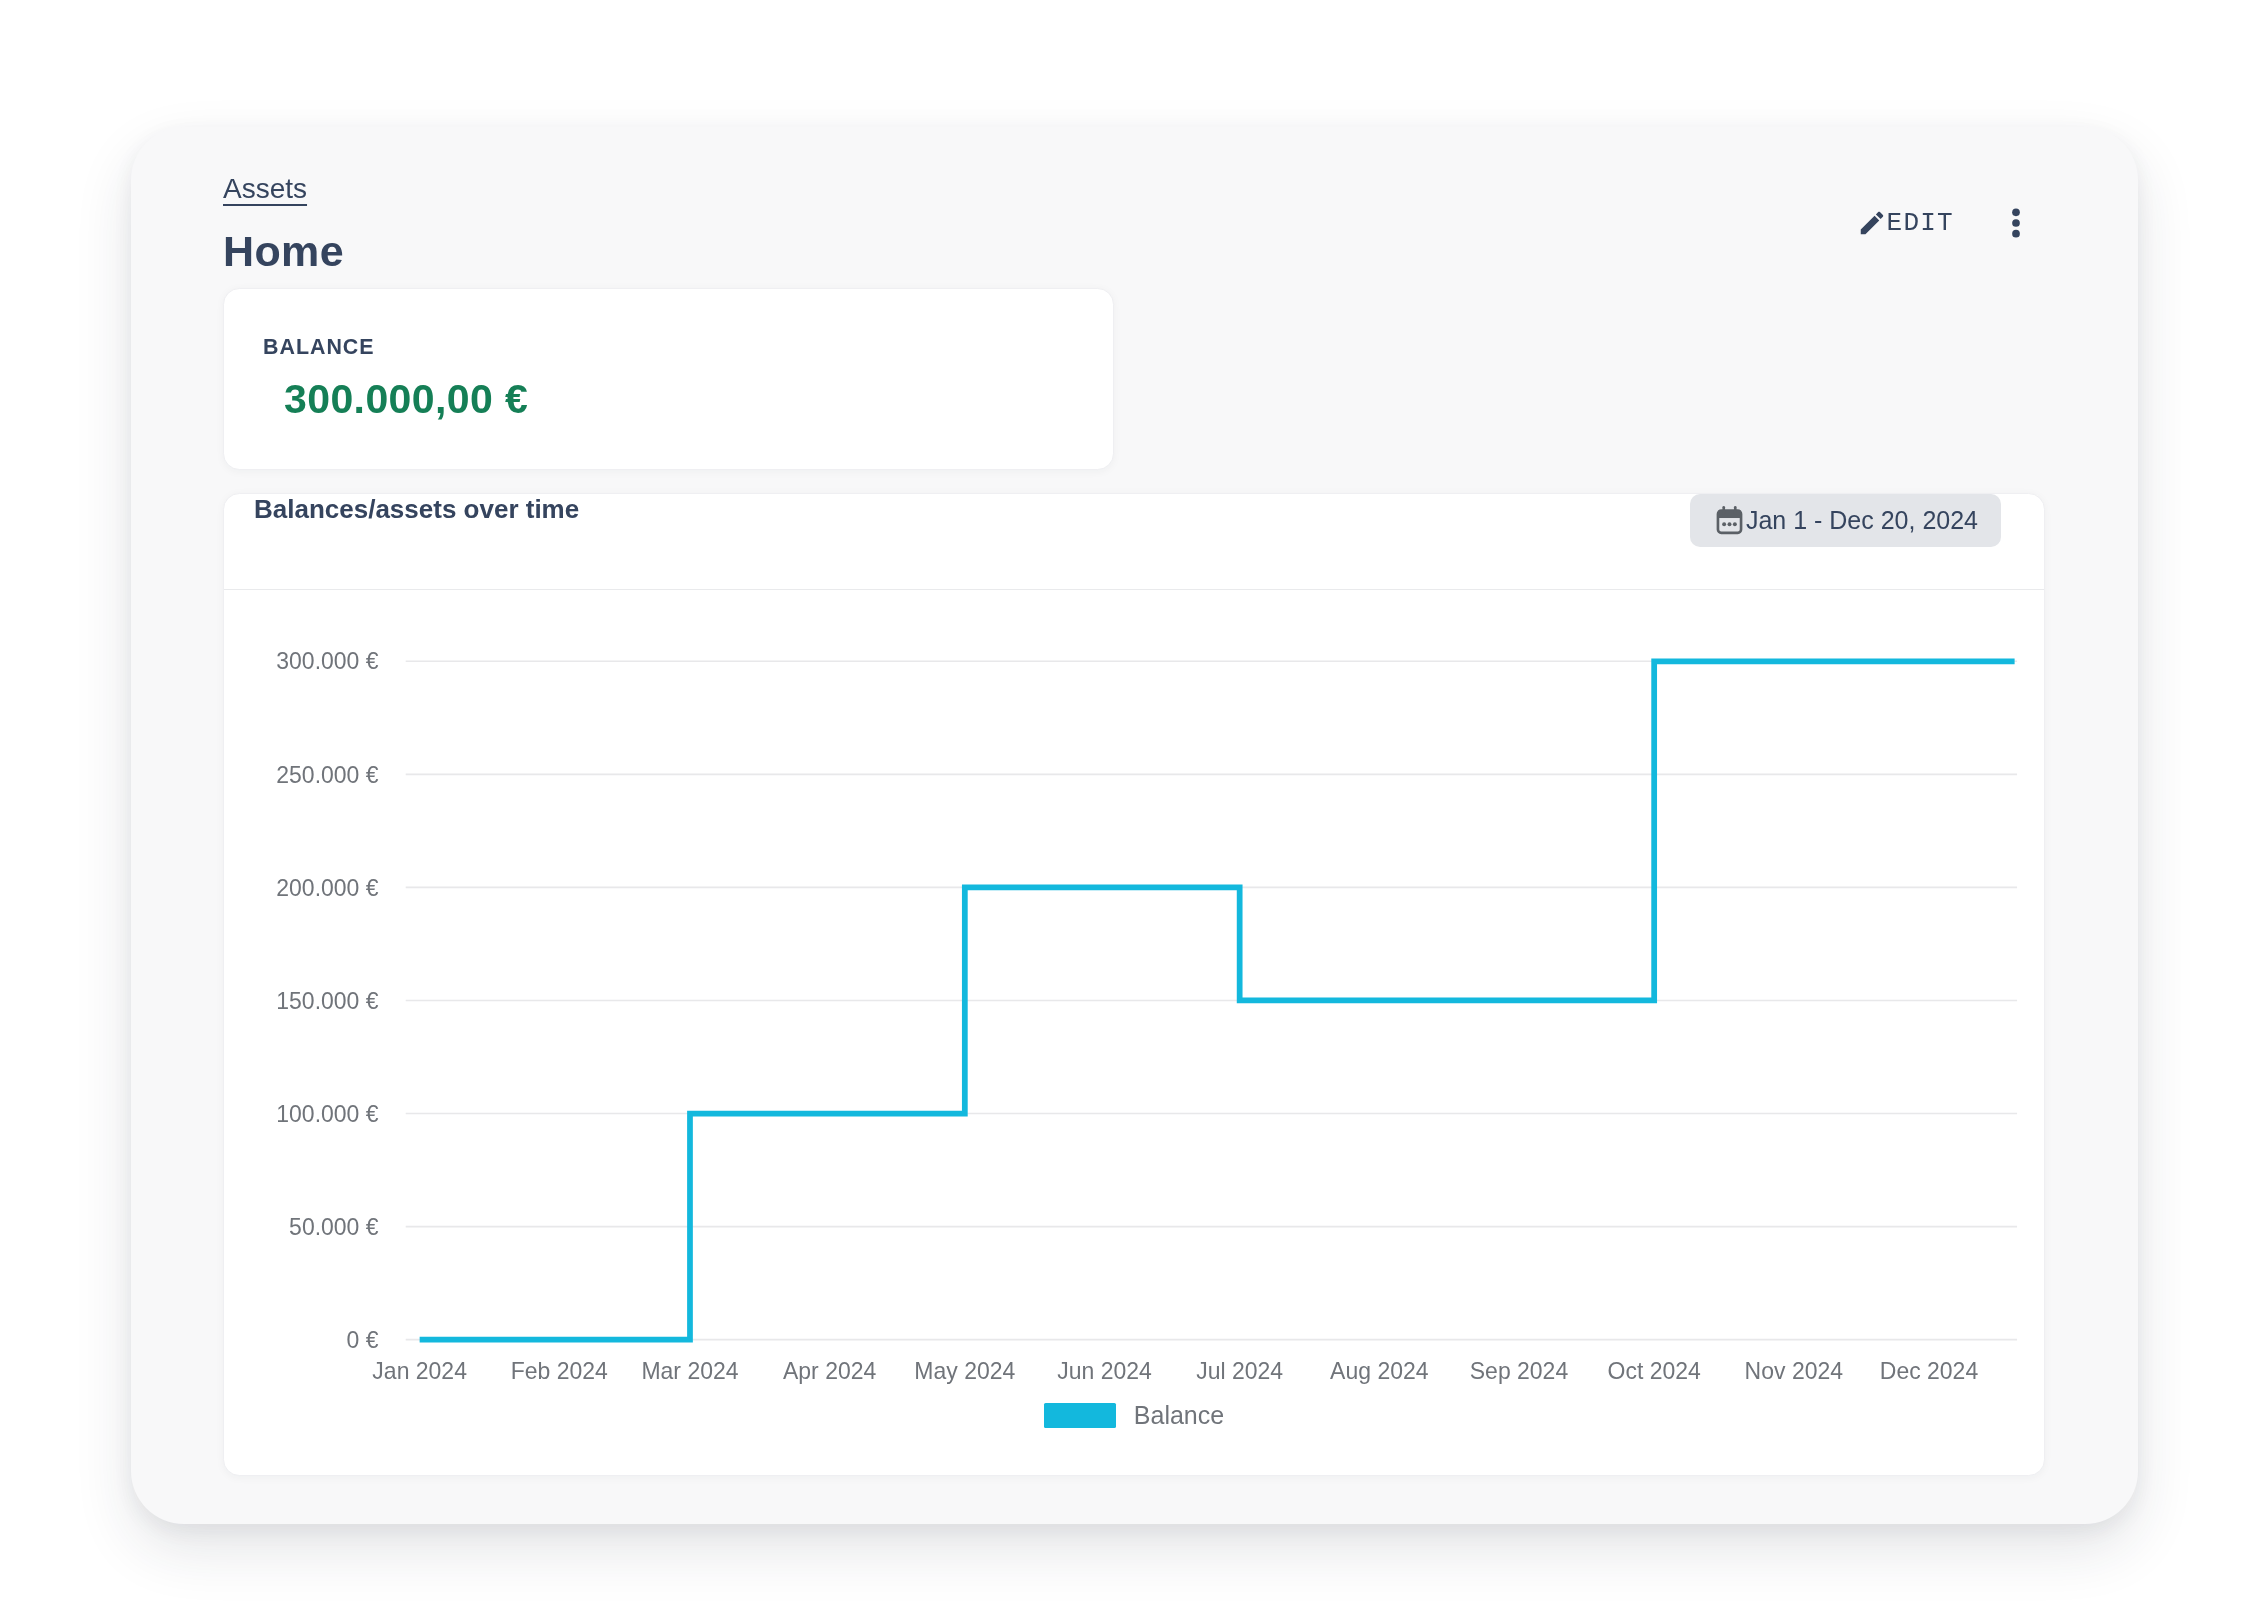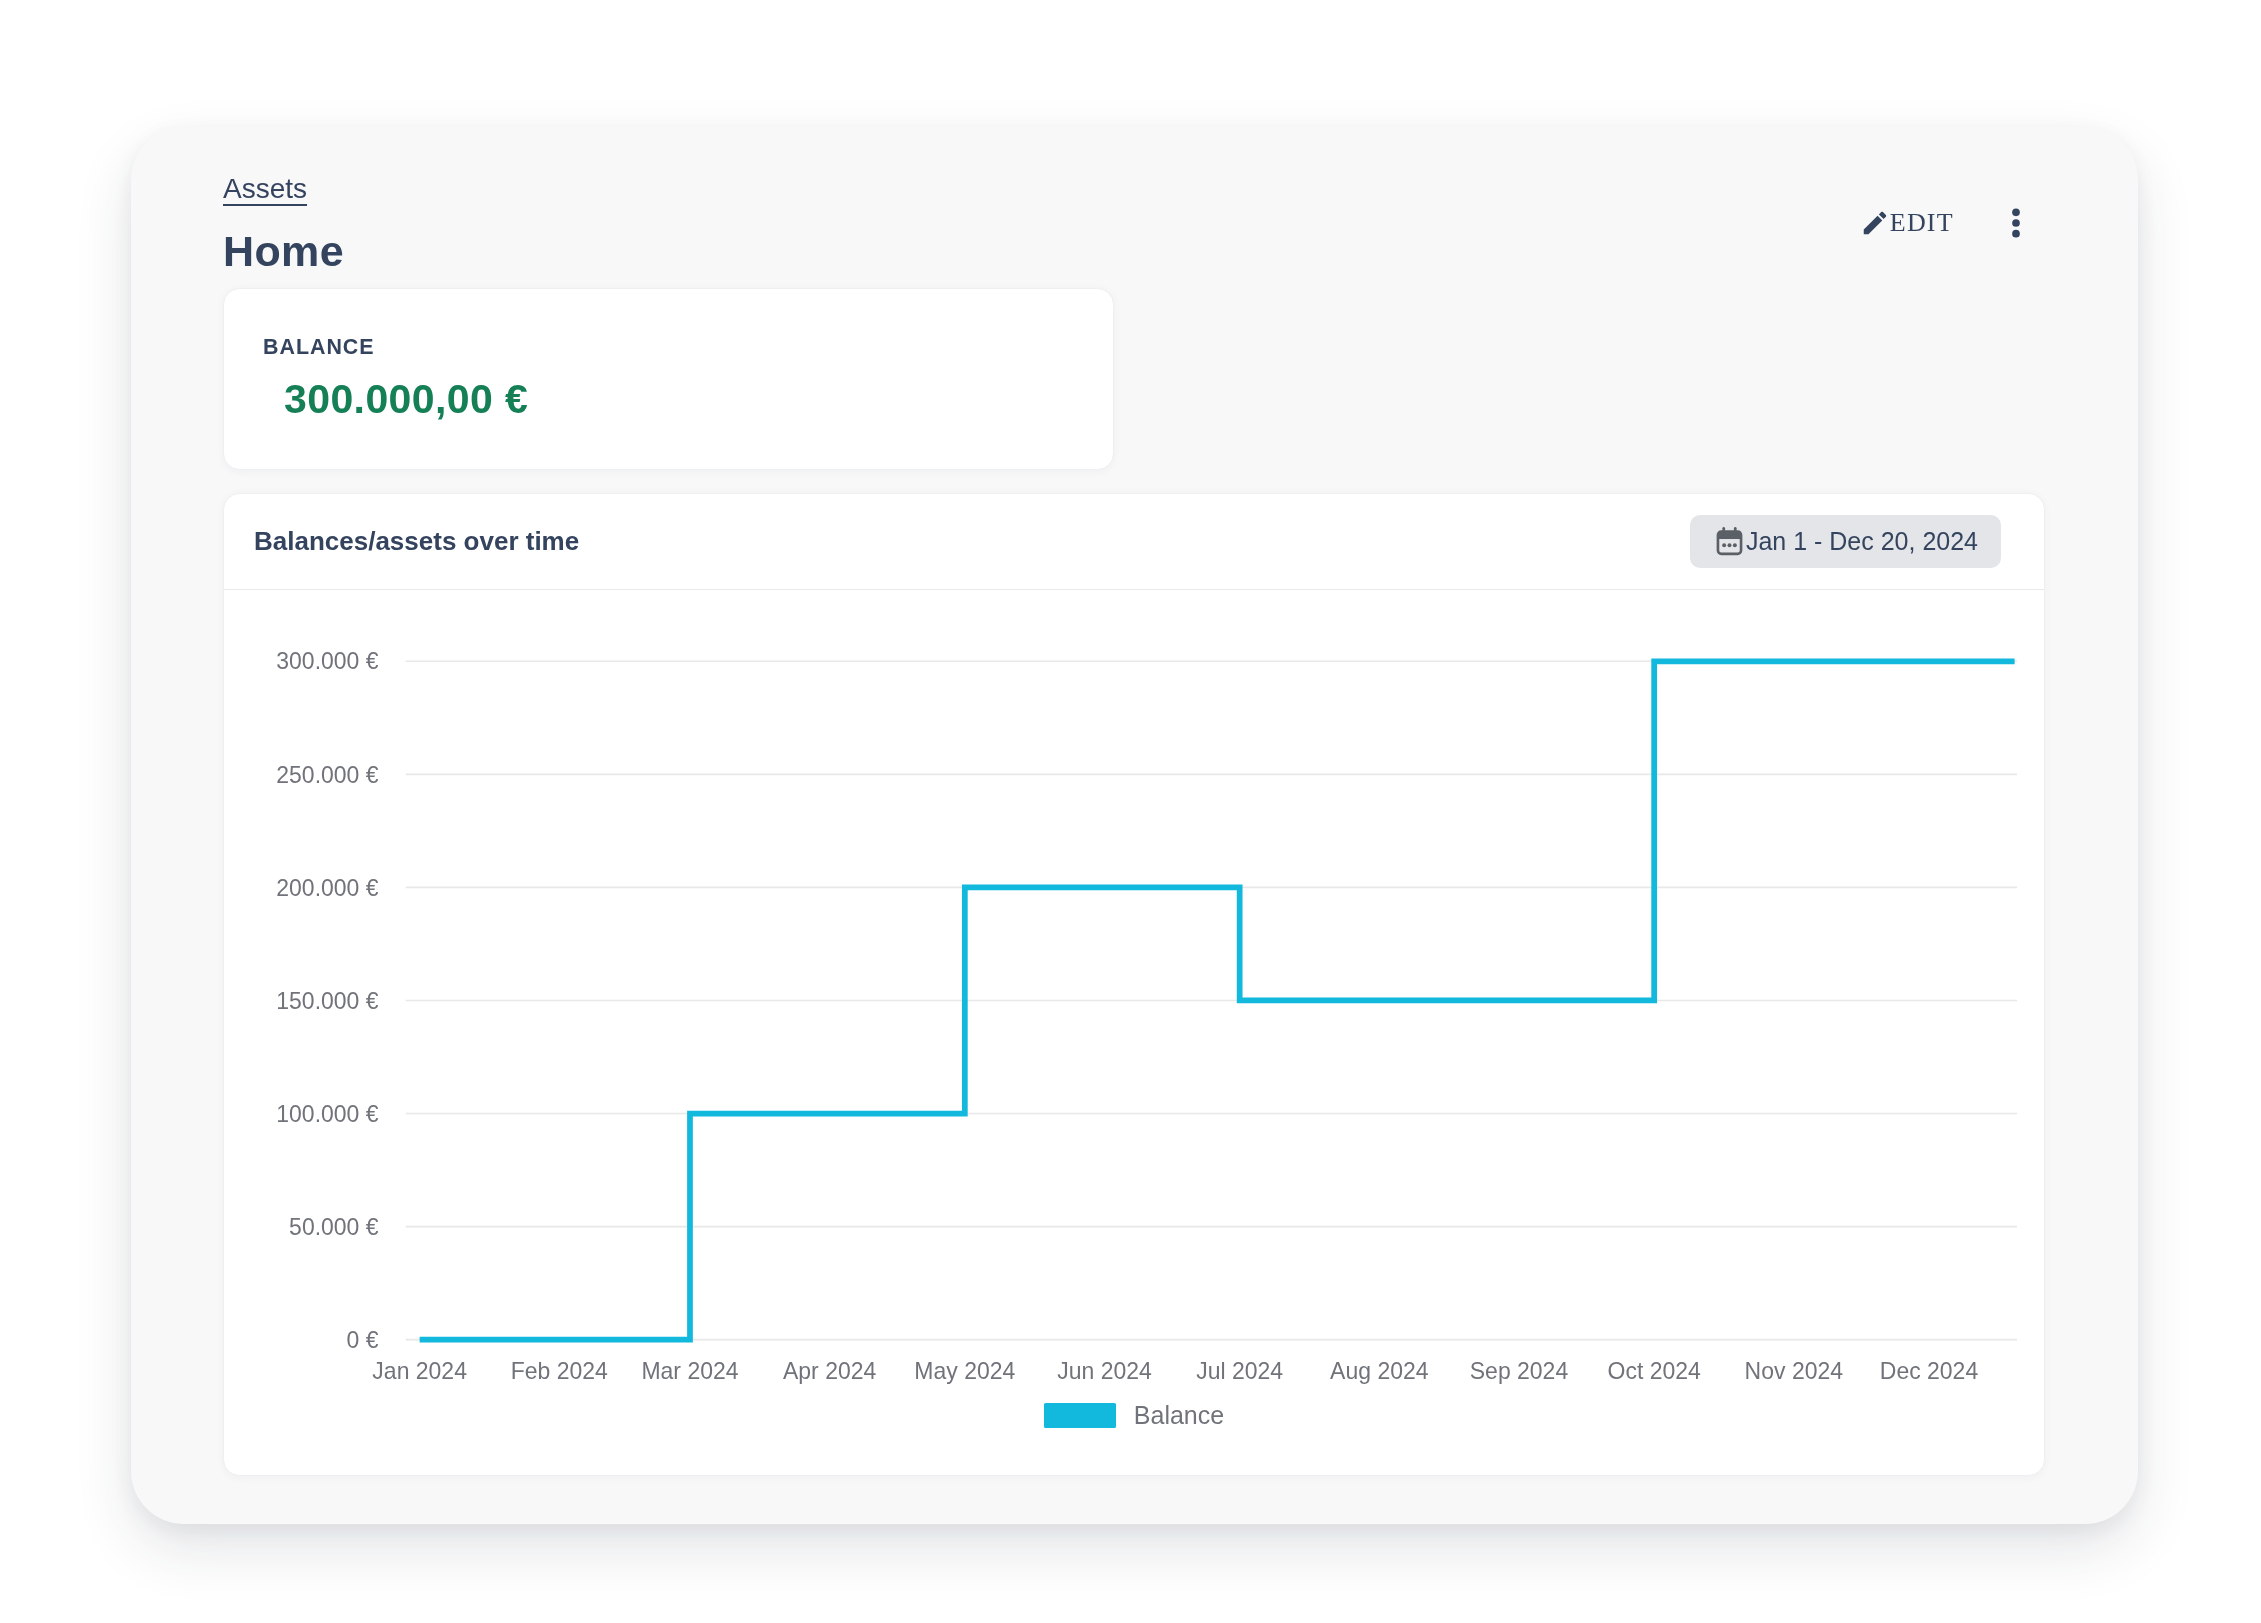--- a/index.html
+++ b/index.html
@@ -26,21 +26,21 @@
   .page-title{
     position:absolute;left:92px;top:100px;
     font-size:43px;font-weight:700;color:var(--slate,#35445e);letter-spacing:0.4px;
   }
   .actions{
     position:absolute;right:105px;top:69px;height:53px;
     display:flex;align-items:center;gap:46px;
   }
   .edit-btn{
     display:flex;align-items:flex-start;cursor:pointer;background:none;border:none;
-    color:var(--slate,#35445e);font-family:Liberation Serif, serif;padding:0;
+    color:var(--slate,#35445e);font-family:Liberation Mono, monospace;padding:0;
   }
   .edit-btn .label{font-size:26px;font-weight:500;letter-spacing:1.2px;}
   .kebab-btn{background:none;border:none;cursor:pointer;padding:0 6.6px;display:flex;align-items:center;}
   
   .balance-card{
     position:absolute;left:92px;top:161px;width:891px;height:182px;
     background:var(--card-bg,#fff);border-radius:16.4px;border:0.8px solid #efeff2;
     box-shadow:0 1.6px 8.2px rgba(30,41,59,.04);box-sizing:border-box;
   }
   .balance-label{
@@ -52,21 +52,21 @@
     font-size:41px;font-weight:700;color:var(--green,#157f56);letter-spacing:0.4px;margin-left:22px;
   }
   
   .chart-card{
     position:absolute;left:92px;top:366px;width:1822px;height:983px;
     background:var(--card-bg,#fff);border-radius:16.4px;border:0.8px solid #efeff2;
     box-shadow:0 1.6px 8.2px rgba(30,41,59,.04);box-sizing:border-box;
   }
   .chart-header{
     position:absolute;left:0;top:0;width:100%;height:95px;
-    display:flex;align-items:center;justify-content:space-between;
+    display:flex;align-items:flex-start;justify-content:space-between;
     padding:0 43px 0 30px;box-sizing:border-box;
   }
   .chart-title{font-size:26px;font-weight:700;color:var(--slate,#35445e);}
   .date-chip{
     display:flex;align-items:center;gap:0;height:53px;padding:0 23px;
     background:var(--chip-bg,#e3e5e9);border-radius:10px;border:none;cursor:pointer;
     font-family:inherit;
   }
   .date-chip .label{font-size:25px;font-weight:500;color:var(--slate,#35445e);}
   .chart-divider{

